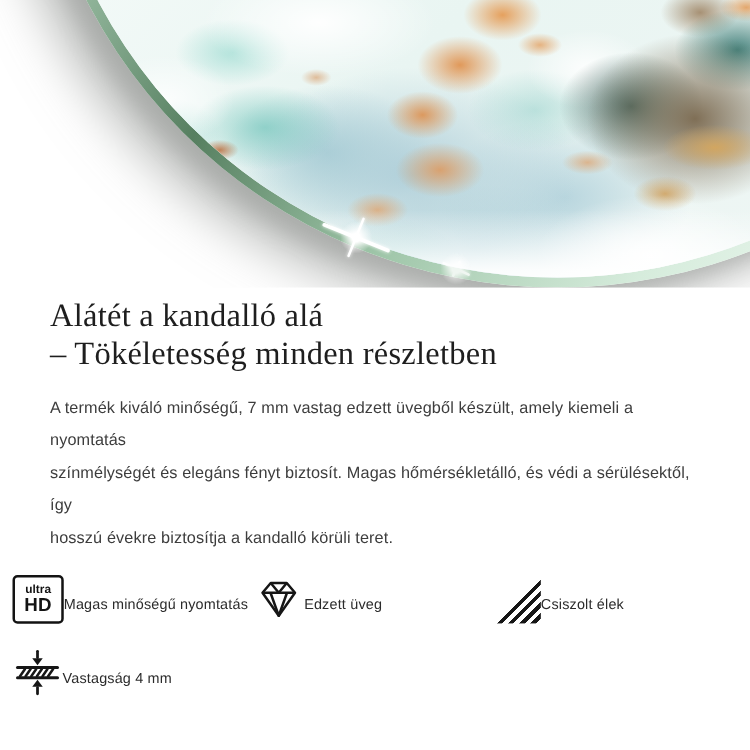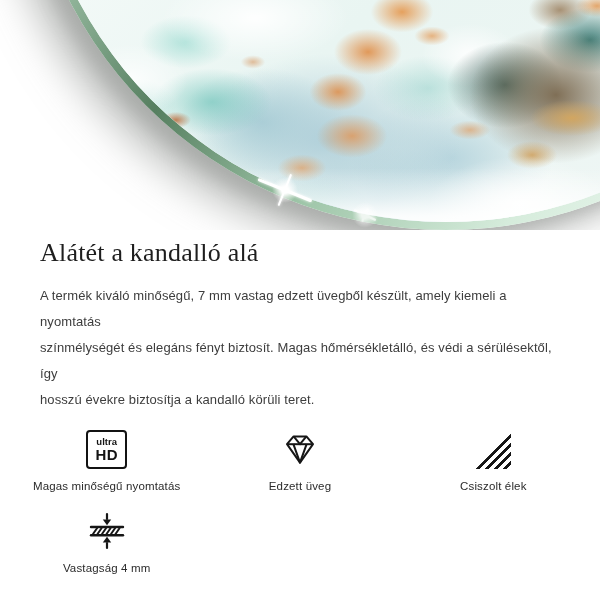--- a/index.html
+++ b/index.html
@@ -60,21 +60,21 @@
 
   
   .content{padding:0 40px;}
   .title{margin:8px 0 0;font-family:"Liberation Serif","DejaVu Serif",serif;font-weight:400;
          font-size:26px;line-height:30px;color:#1e1e1e;letter-spacing:.2px;}
   .title span{display:block;}
   .desc{margin-top:15px;color:#3d3d3d;font-size:13px;line-height:26px;letter-spacing:.1px;}
 
   
   .features{margin-top:14px;padding:0 10px;display:grid;grid-template-columns:1fr 1fr 1fr;row-gap:17px;}
-  .feature{display:flex;flex-direction:column;align-items:center;}
+  .feature{display:flex;flex-direction:row;align-items:center;}
   .icon-wrap{height:42px;display:flex;align-items:flex-end;justify-content:center;}
   .feature-label{margin-top:11px;font-size:11.5px;color:#2b2b2b;letter-spacing:.15px;}
   .icon{stroke:#161616;fill:none;stroke-width:2;}
   .uhd-box{width:37px;height:35px;border:2.6px solid #131313;border-radius:4px;
            display:flex;flex-direction:column;align-items:center;justify-content:center;color:#131313;}
   .uhd-top{font-size:9.5px;font-weight:700;line-height:10px;}
   .uhd-bottom{font-size:15px;font-weight:700;line-height:15px;letter-spacing:.3px;}
   .stripes{width:36px;height:36px;
            clip-path:polygon(0 100%, 100% 0, 100% 100%);
            background:repeating-linear-gradient(135deg,#161616 0 3.1px, transparent 3.1px 6.37px);}
@@ -98,20 +98,21 @@
     <div class="sparkle s2">
       <div class="glow"></div>
         <div class="ray-h"></div>
         <div class="ray-v"></div>
     </div>
   </div>
 
   <div class="content">
     <h1 class="title">
       <span>Alátét a kandalló alá</span>
+      <span>– Tökéletesség minden részletben</span>
     </h1>
     <div class="desc">
       <div>A termék kiváló minőségű, 7 mm vastag edzett üvegből készült, amely kiemeli a nyomtatás</div>
       <div>színmélységét és elegáns fényt biztosít. Magas hőmérsékletálló, és védi a sérülésektől, így</div>
       <div>hosszú évekre biztosítja a kandalló körüli teret.</div>
     </div>
   </div>
 
   <div class="features">
 

